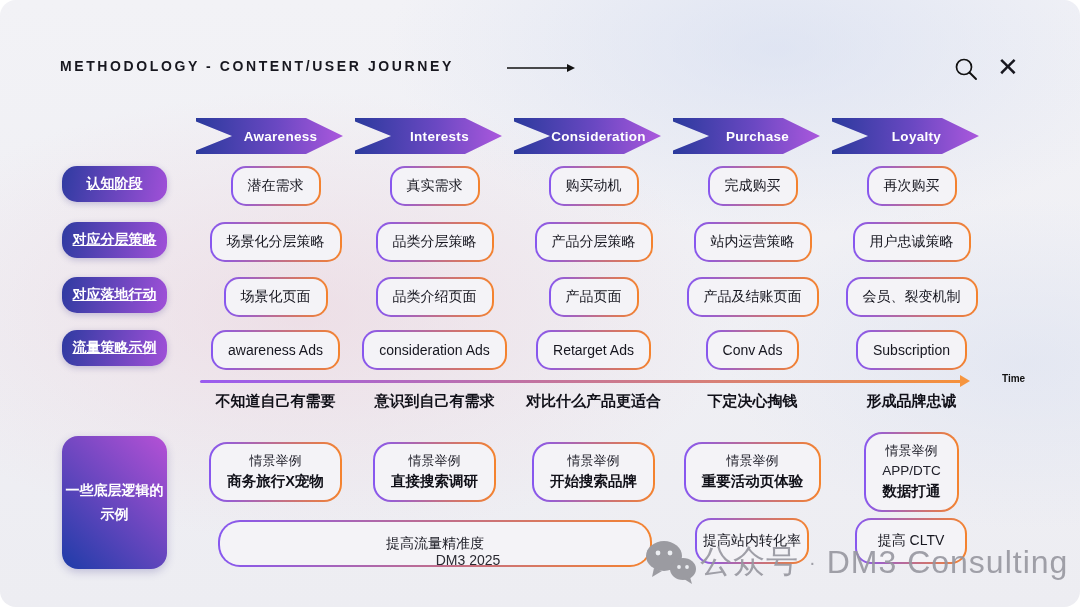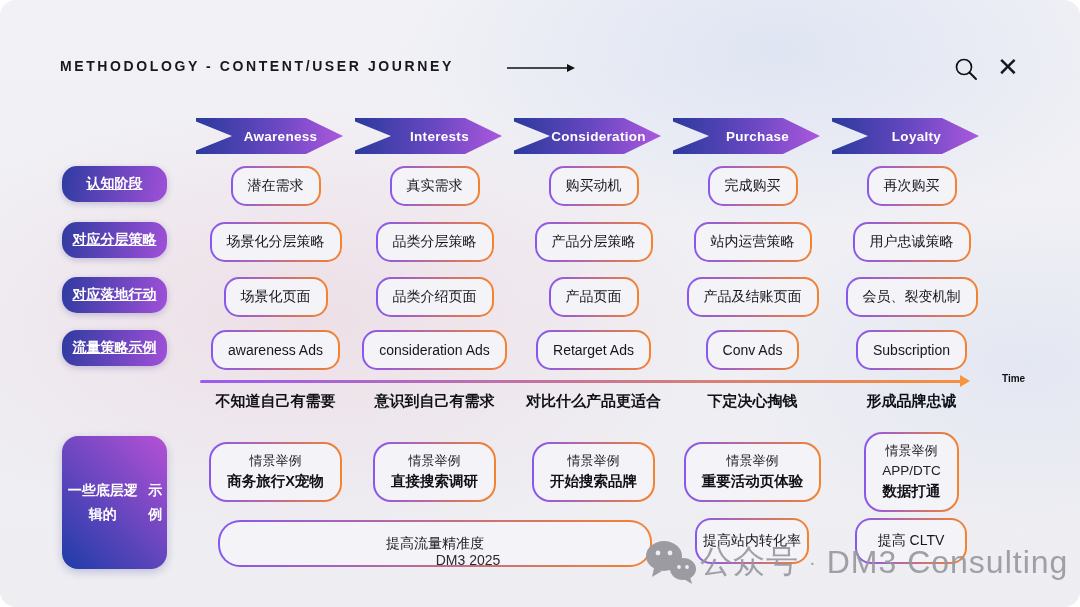--- a/index.html
+++ b/index.html
@@ -63,21 +63,21 @@
     border-left:10px solid #f6953f; border-top:6.5px solid transparent; border-bottom:6.5px solid transparent;
   }
   .time-label { position:absolute; left:984px; top:373px; font-size:10px; font-weight:700; color:#111;margin-left:18px; }
   .journey { top:392px; }
   .journey .cell { font-size:15px; font-weight:700; color:#101018; white-space:nowrap; }
   
   .bigbox {
     position:absolute; left:62px; top:436px; width:105px; height:133px; border-radius:16px;
     background:linear-gradient(45deg,#1e3ca8 0%, #b551d6 100%);
     color:#fff; font-size:14px; font-weight:700; text-align:center; line-height:1.7;
-    display:flex; flex-direction:row; align-items:center; justify-content:center;
+    display:flex; flex-direction:column; align-items:center; justify-content:center;
     box-shadow:0 3px 8px rgba(60,50,140,0.25);
   }
   .scenarios { top:432px; height:80px; }
   .sbox {
     border:2px solid transparent; border-radius:18px;
     background:
       linear-gradient(#f4f3f7,#f4f3f7) padding-box,
       linear-gradient(90deg,#8757f0,#f5832e) border-box;
     display:flex; flex-direction:column; align-items:center; justify-content:center;
     padding:7px 16px; text-align:center; white-space:nowrap;

